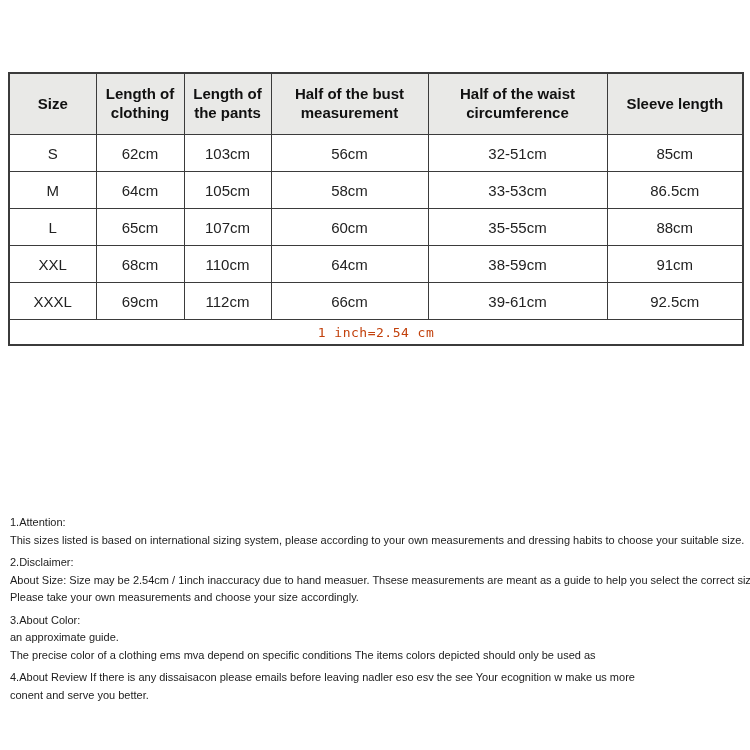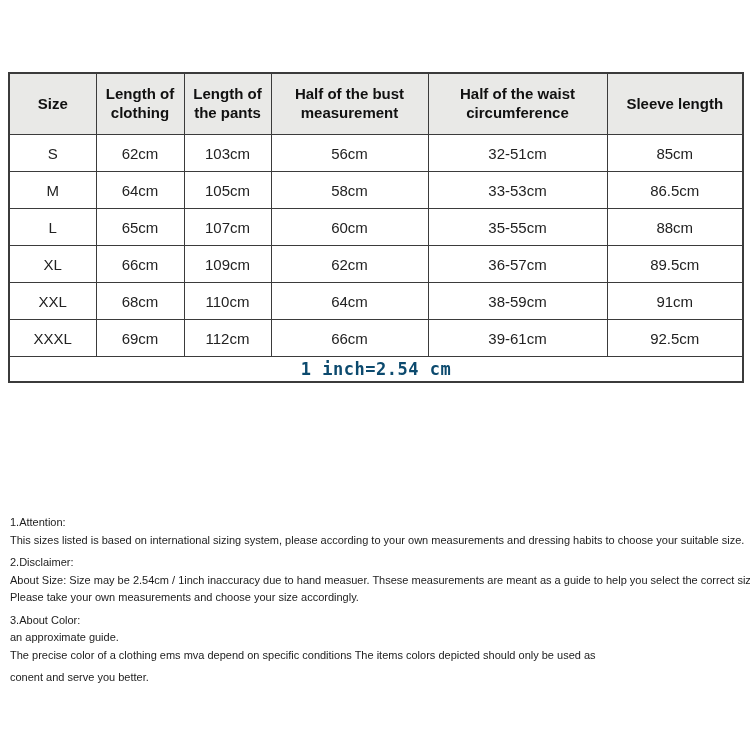--- a/index.html
+++ b/index.html
@@ -41,24 +41,24 @@
     height: 60px;
     color: #111111;
   }
   .size-table td.cell {
     font-size: 15px;
     height: 36px;
     color: #222222;
   }
   .size-table td.footnote {
     font-family: "DejaVu Sans Mono", monospace;
-    font-weight: bold;
-    font-size: 17px;
+    font-weight: normal;
+    font-size: 13px;
     letter-spacing: 0.5px;
-    color: #0c4a6e;
+    color: #c2410c;
   }
   .size-table td.footnote-1 { height: 24px; }
   .size-table td.footnote-2 { height: 27px; }
 
   .notes {
     position: absolute;
     left: 10px;
     top: 514px;
     width: 732px;
     font-size: 11px;
@@ -113,28 +113,20 @@
     </tr>
     <tr>
       <td class="cell">L</td>
       <td class="cell">65cm</td>
       <td class="cell">107cm</td>
       <td class="cell">60cm</td>
       <td class="cell">35-55cm</td>
       <td class="cell">88cm</td>
     </tr>
     <tr>
-      <td class="cell">XL</td>
-      <td class="cell">66cm</td>
-      <td class="cell">109cm</td>
-      <td class="cell">62cm</td>
-      <td class="cell">36-57cm</td>
-      <td class="cell">89.5cm</td>
-    </tr>
-    <tr>
       <td class="cell">XXL</td>
       <td class="cell">68cm</td>
       <td class="cell">110cm</td>
       <td class="cell">64cm</td>
       <td class="cell">38-59cm</td>
       <td class="cell">91cm</td>
     </tr>
     <tr>
       <td class="cell">XXXL</td>
       <td class="cell">69cm</td>
@@ -158,15 +150,16 @@
     <div class="note-line">2.Disclaimer:</div>
     <div class="note-line">About Size: Size may be 2.54cm / 1inch inaccuracy due to hand measuer. Thsese measurements are meant as a guide to help you select the correct size.</div>
     <div class="note-line">Please take your own measurements and choose your size accordingly.</div>
   </div>
   <div class="note-block">
     <div class="note-line">3.About Color:</div>
     <div class="note-line">an approximate guide.</div>
     <div class="note-line">The precise color of a clothing ems mva depend on specific conditions The items colors depicted should only be used as</div>
   </div>
   <div class="note-block">
+    <div class="note-line">4.About Review If there is any dissaisacon please emails before leaving nadler eso esv the see Your ecognition w make us more</div>
     <div class="note-line">conent and serve you better.</div>
   </div>
 </div>
 
 </body></html>

